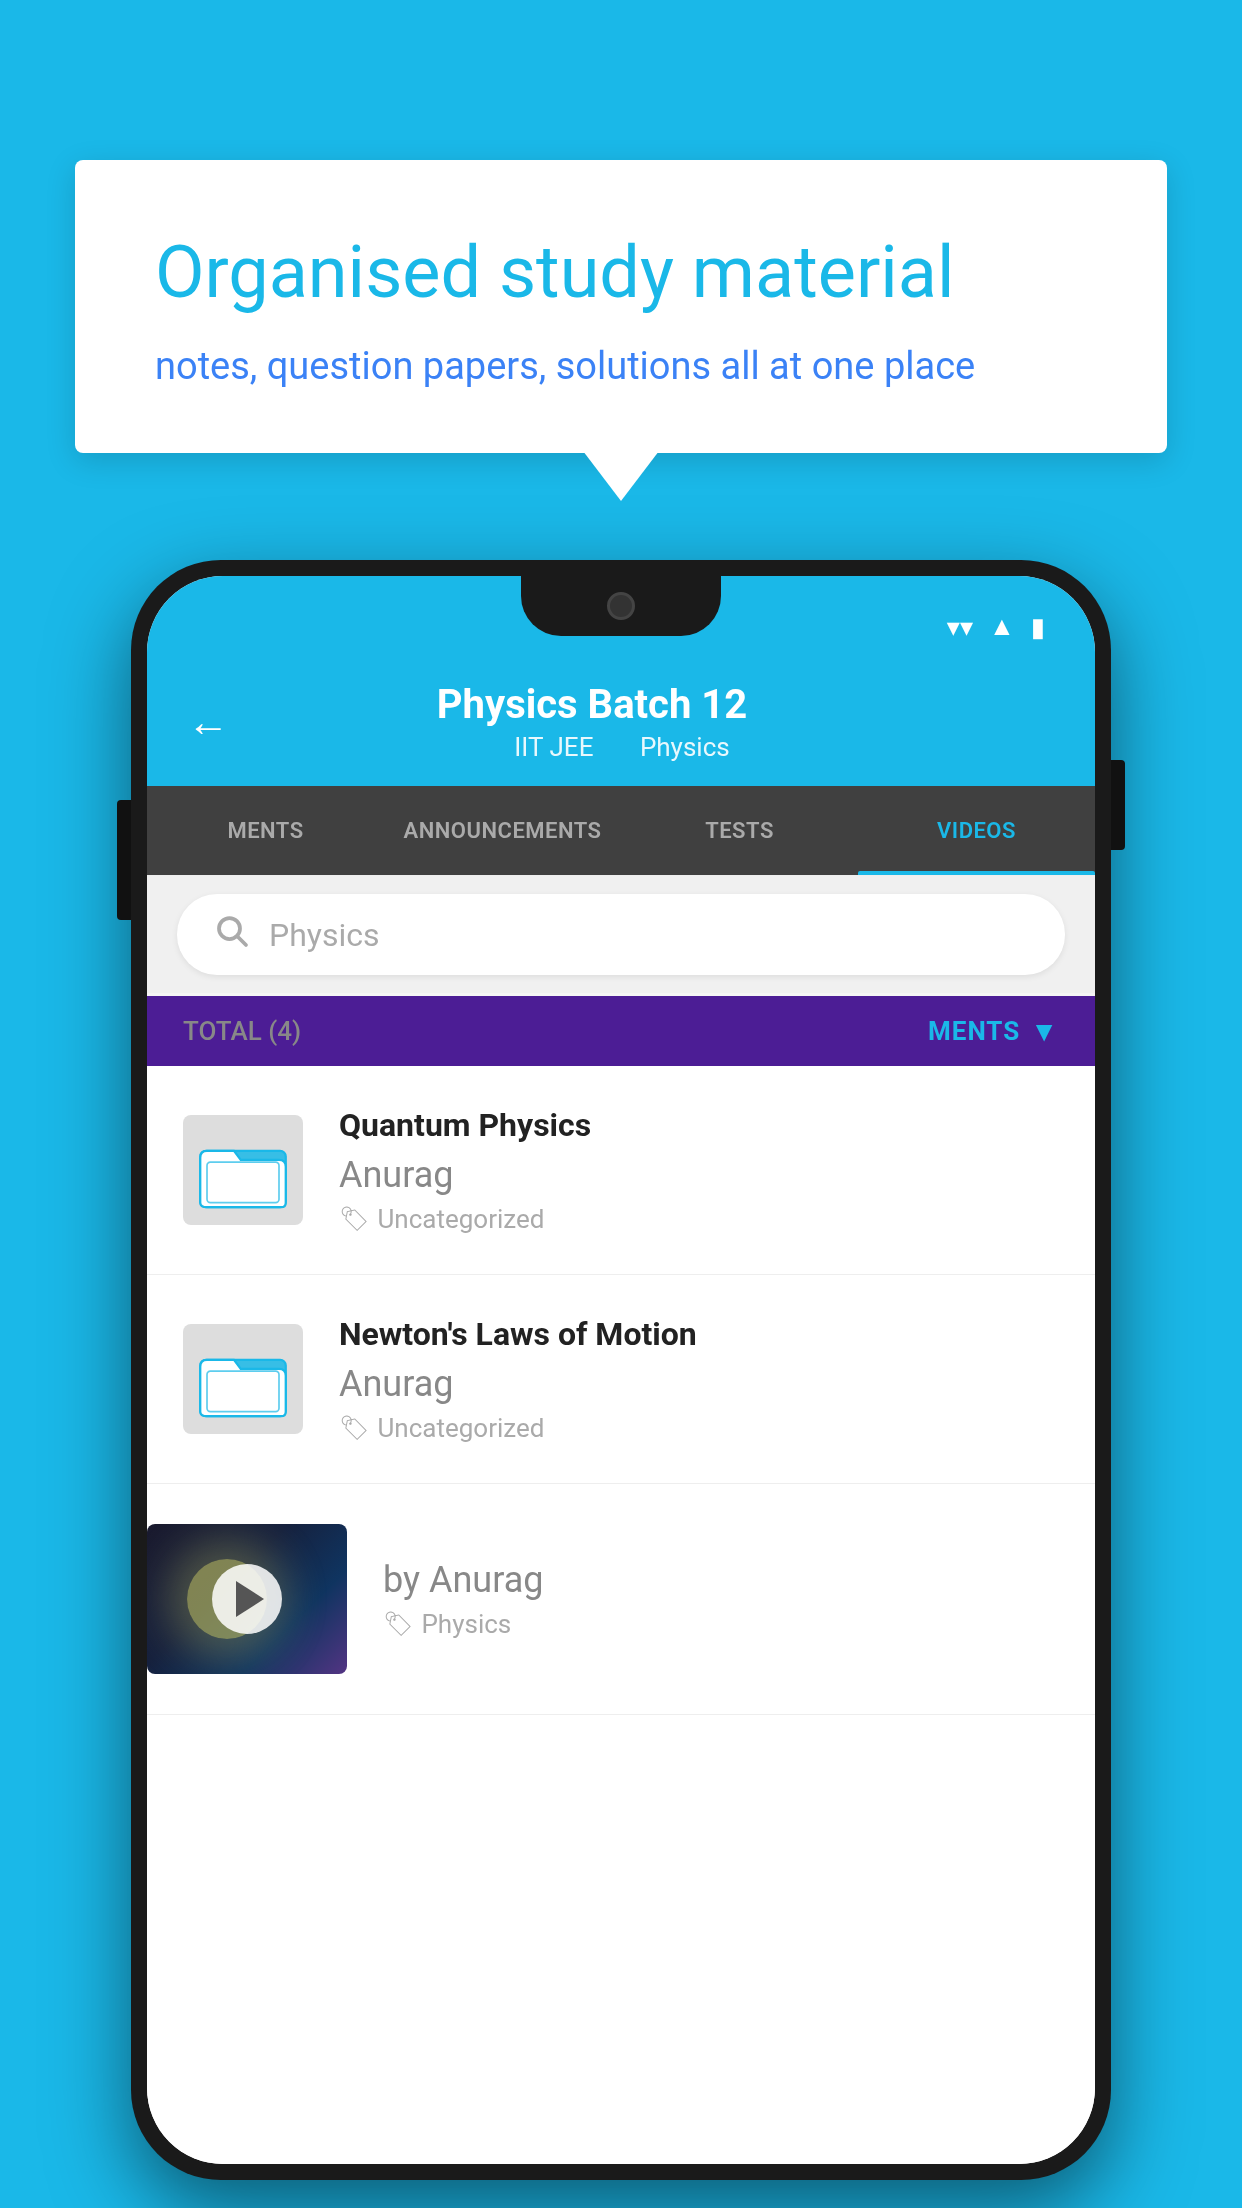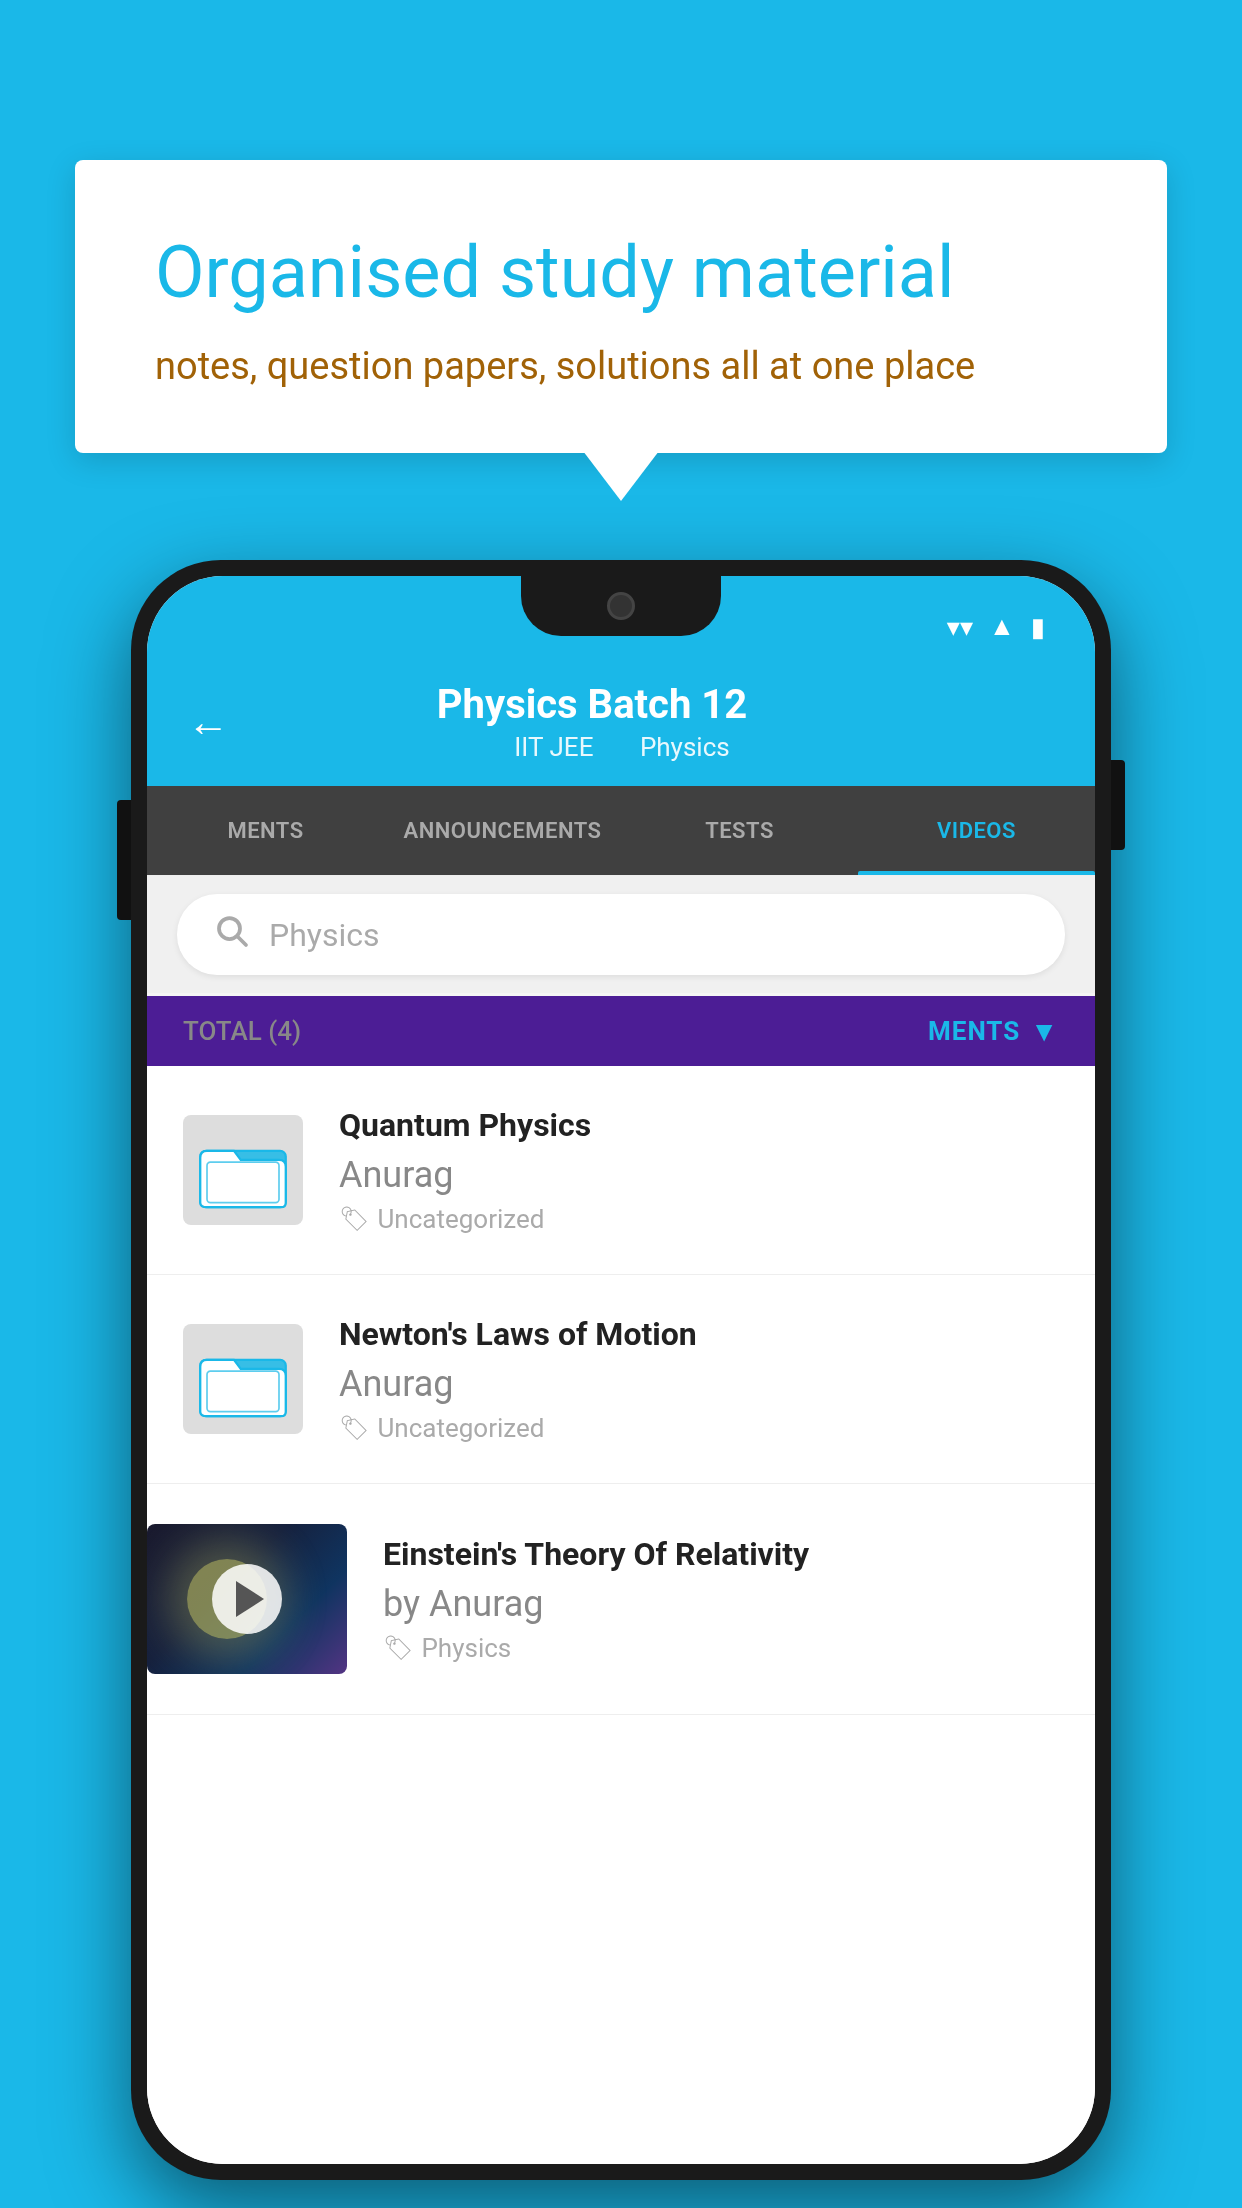--- a/index.html
+++ b/index.html
@@ -38,21 +38,21 @@
       border-top: 50px solid white;
     }
     .speech-bubble h1 {
       color: #1ab8e8;
       font-size: 72px;
       font-weight: 400;
       line-height: 1.2;
       margin-bottom: 28px;
     }
     .speech-bubble p {
-      color: #a16207;
+      color: #3b82f6;
       font-size: 38px;
       font-weight: 400;
     }
 
     
     .phone-wrap {
       position: absolute;
       top: 560px;
       left: 50%;
       transform: translateX(-50%);
@@ -501,21 +501,20 @@
         </div>
       </div>
 
       <div class="list-item" style="padding-left:0;padding-right:36px;">
         <div class="einstein-thumb">
           <div class="play-btn">
             <div class="play-triangle"></div>
           </div>
         </div>
         <div class="list-item-info">
-          <div class="item-title">Einstein's Theory Of Relativity</div>
           <div class="item-author">by Anurag</div>
           <div class="item-tag">
             <span class="tag-icon">🏷</span>
             <span>Physics</span>
           </div>
         </div>
       </div>
 
     </div>
 

